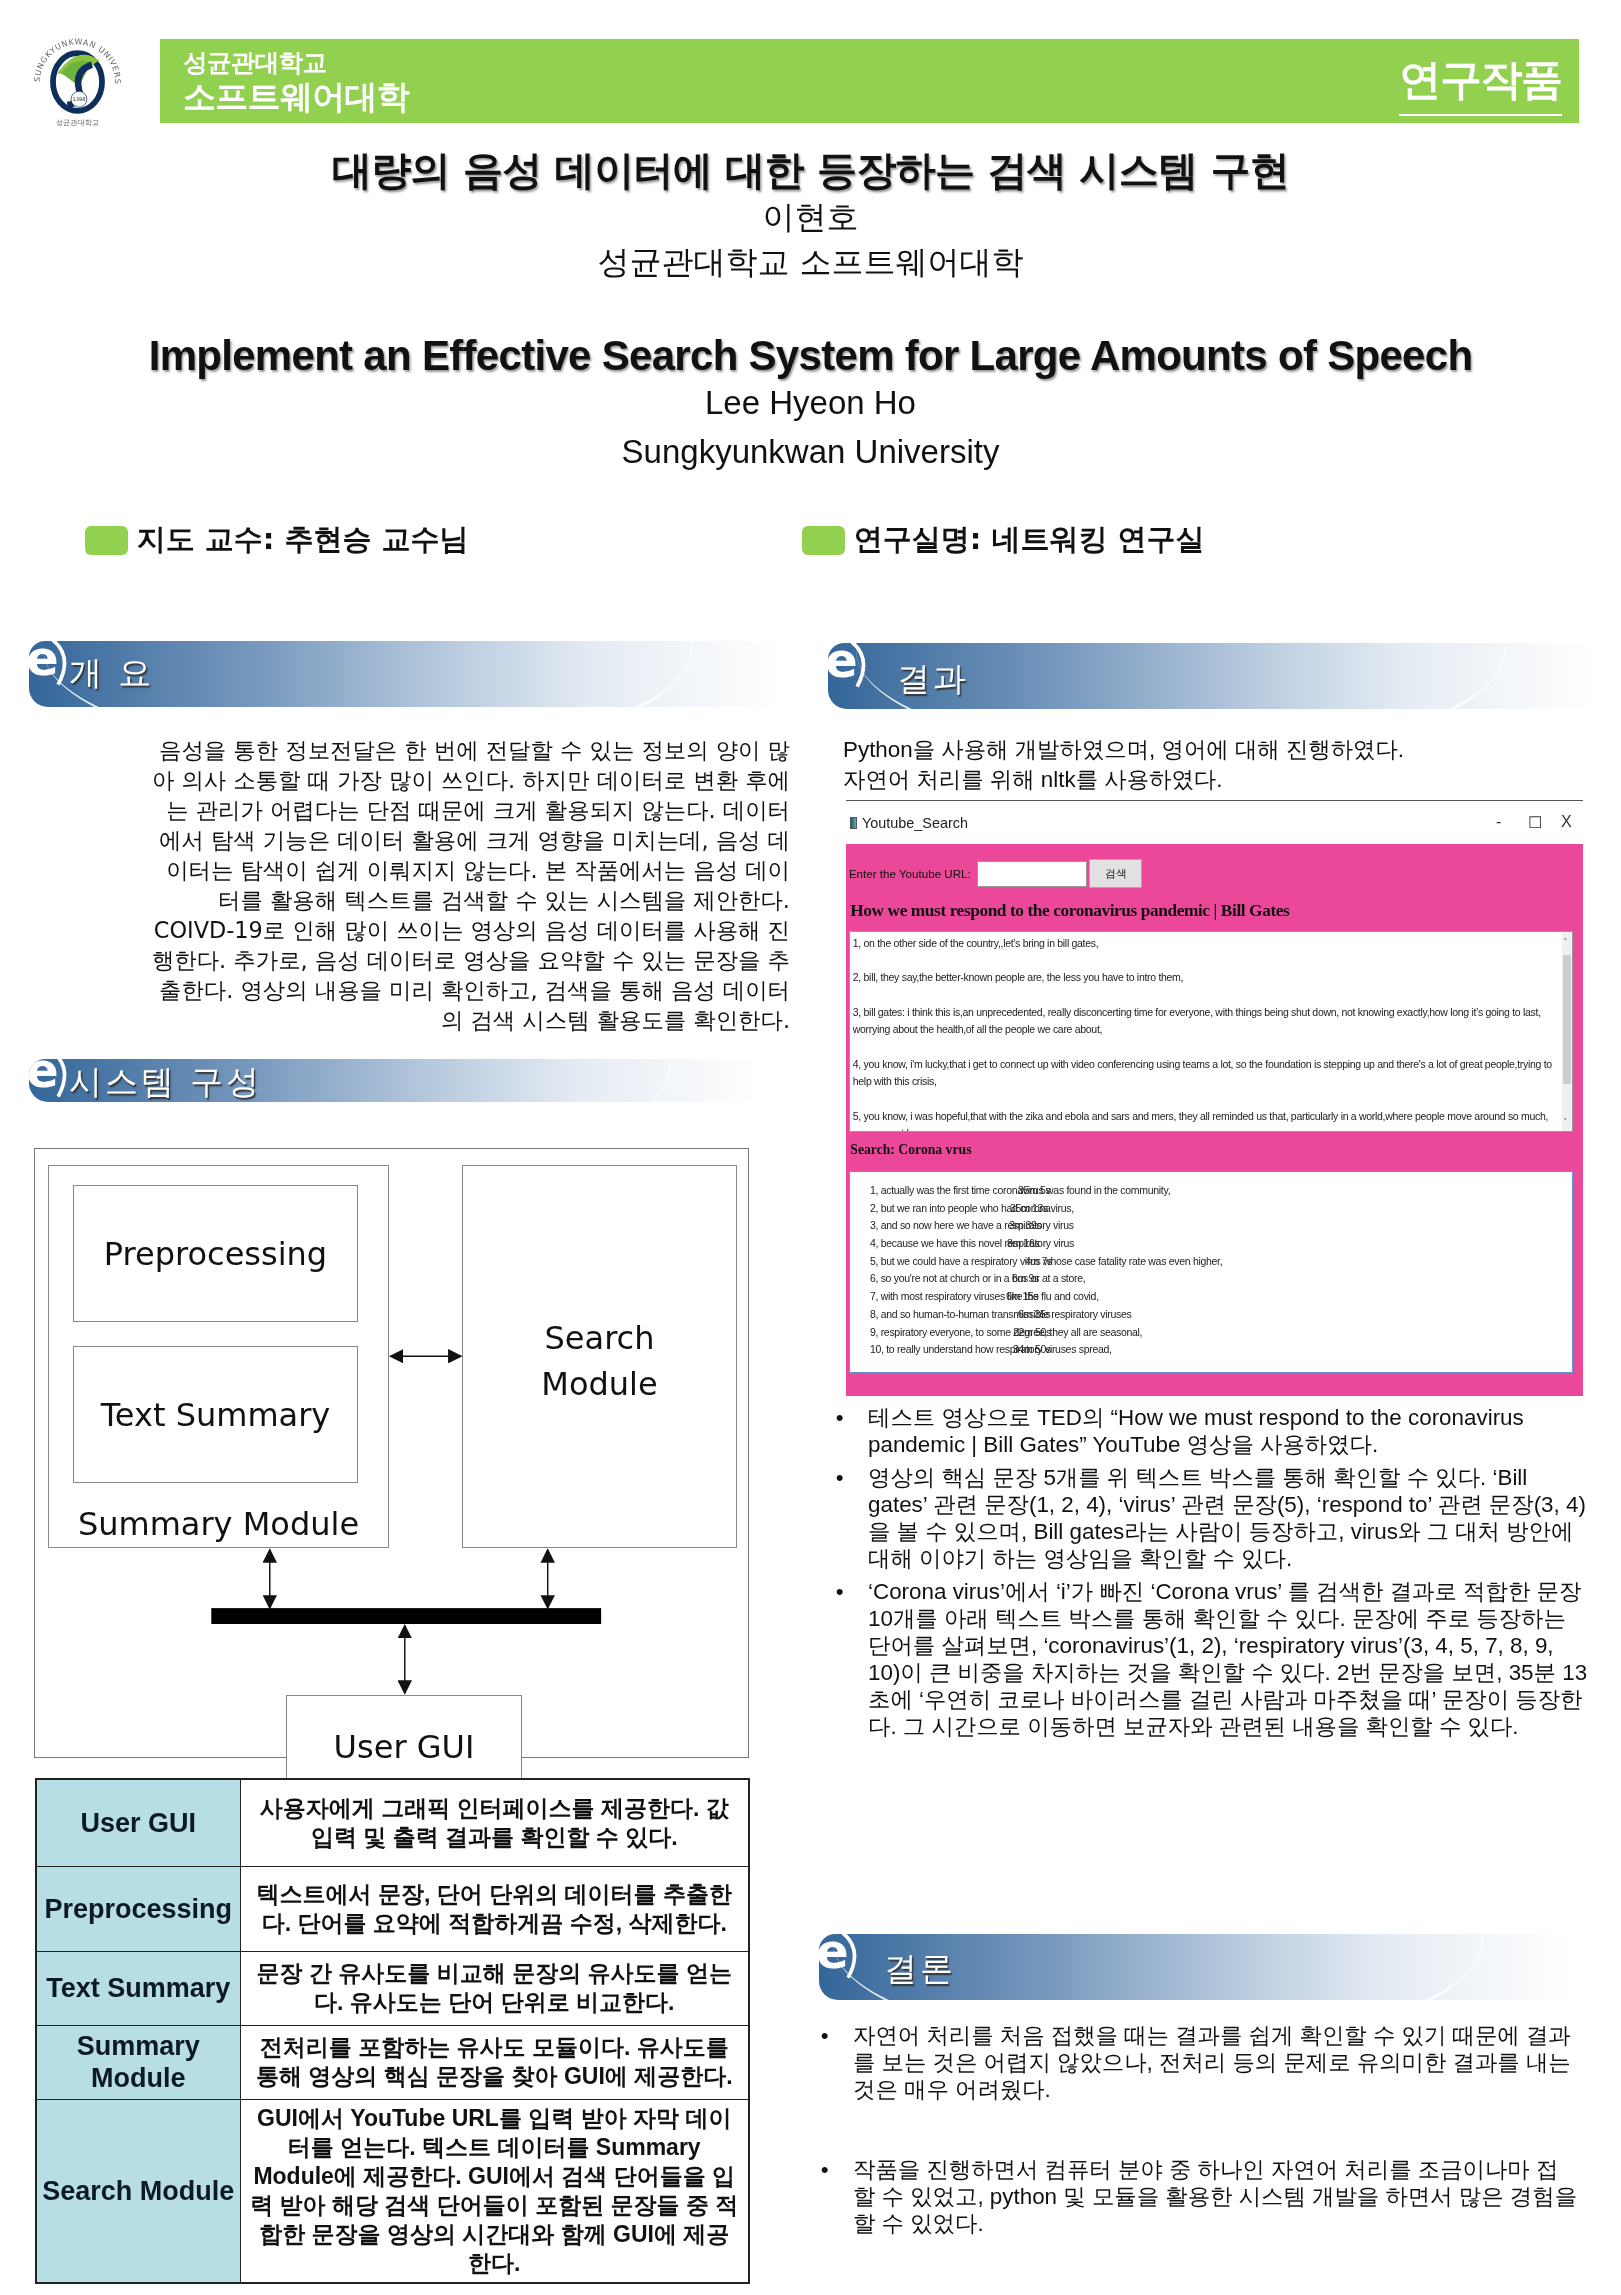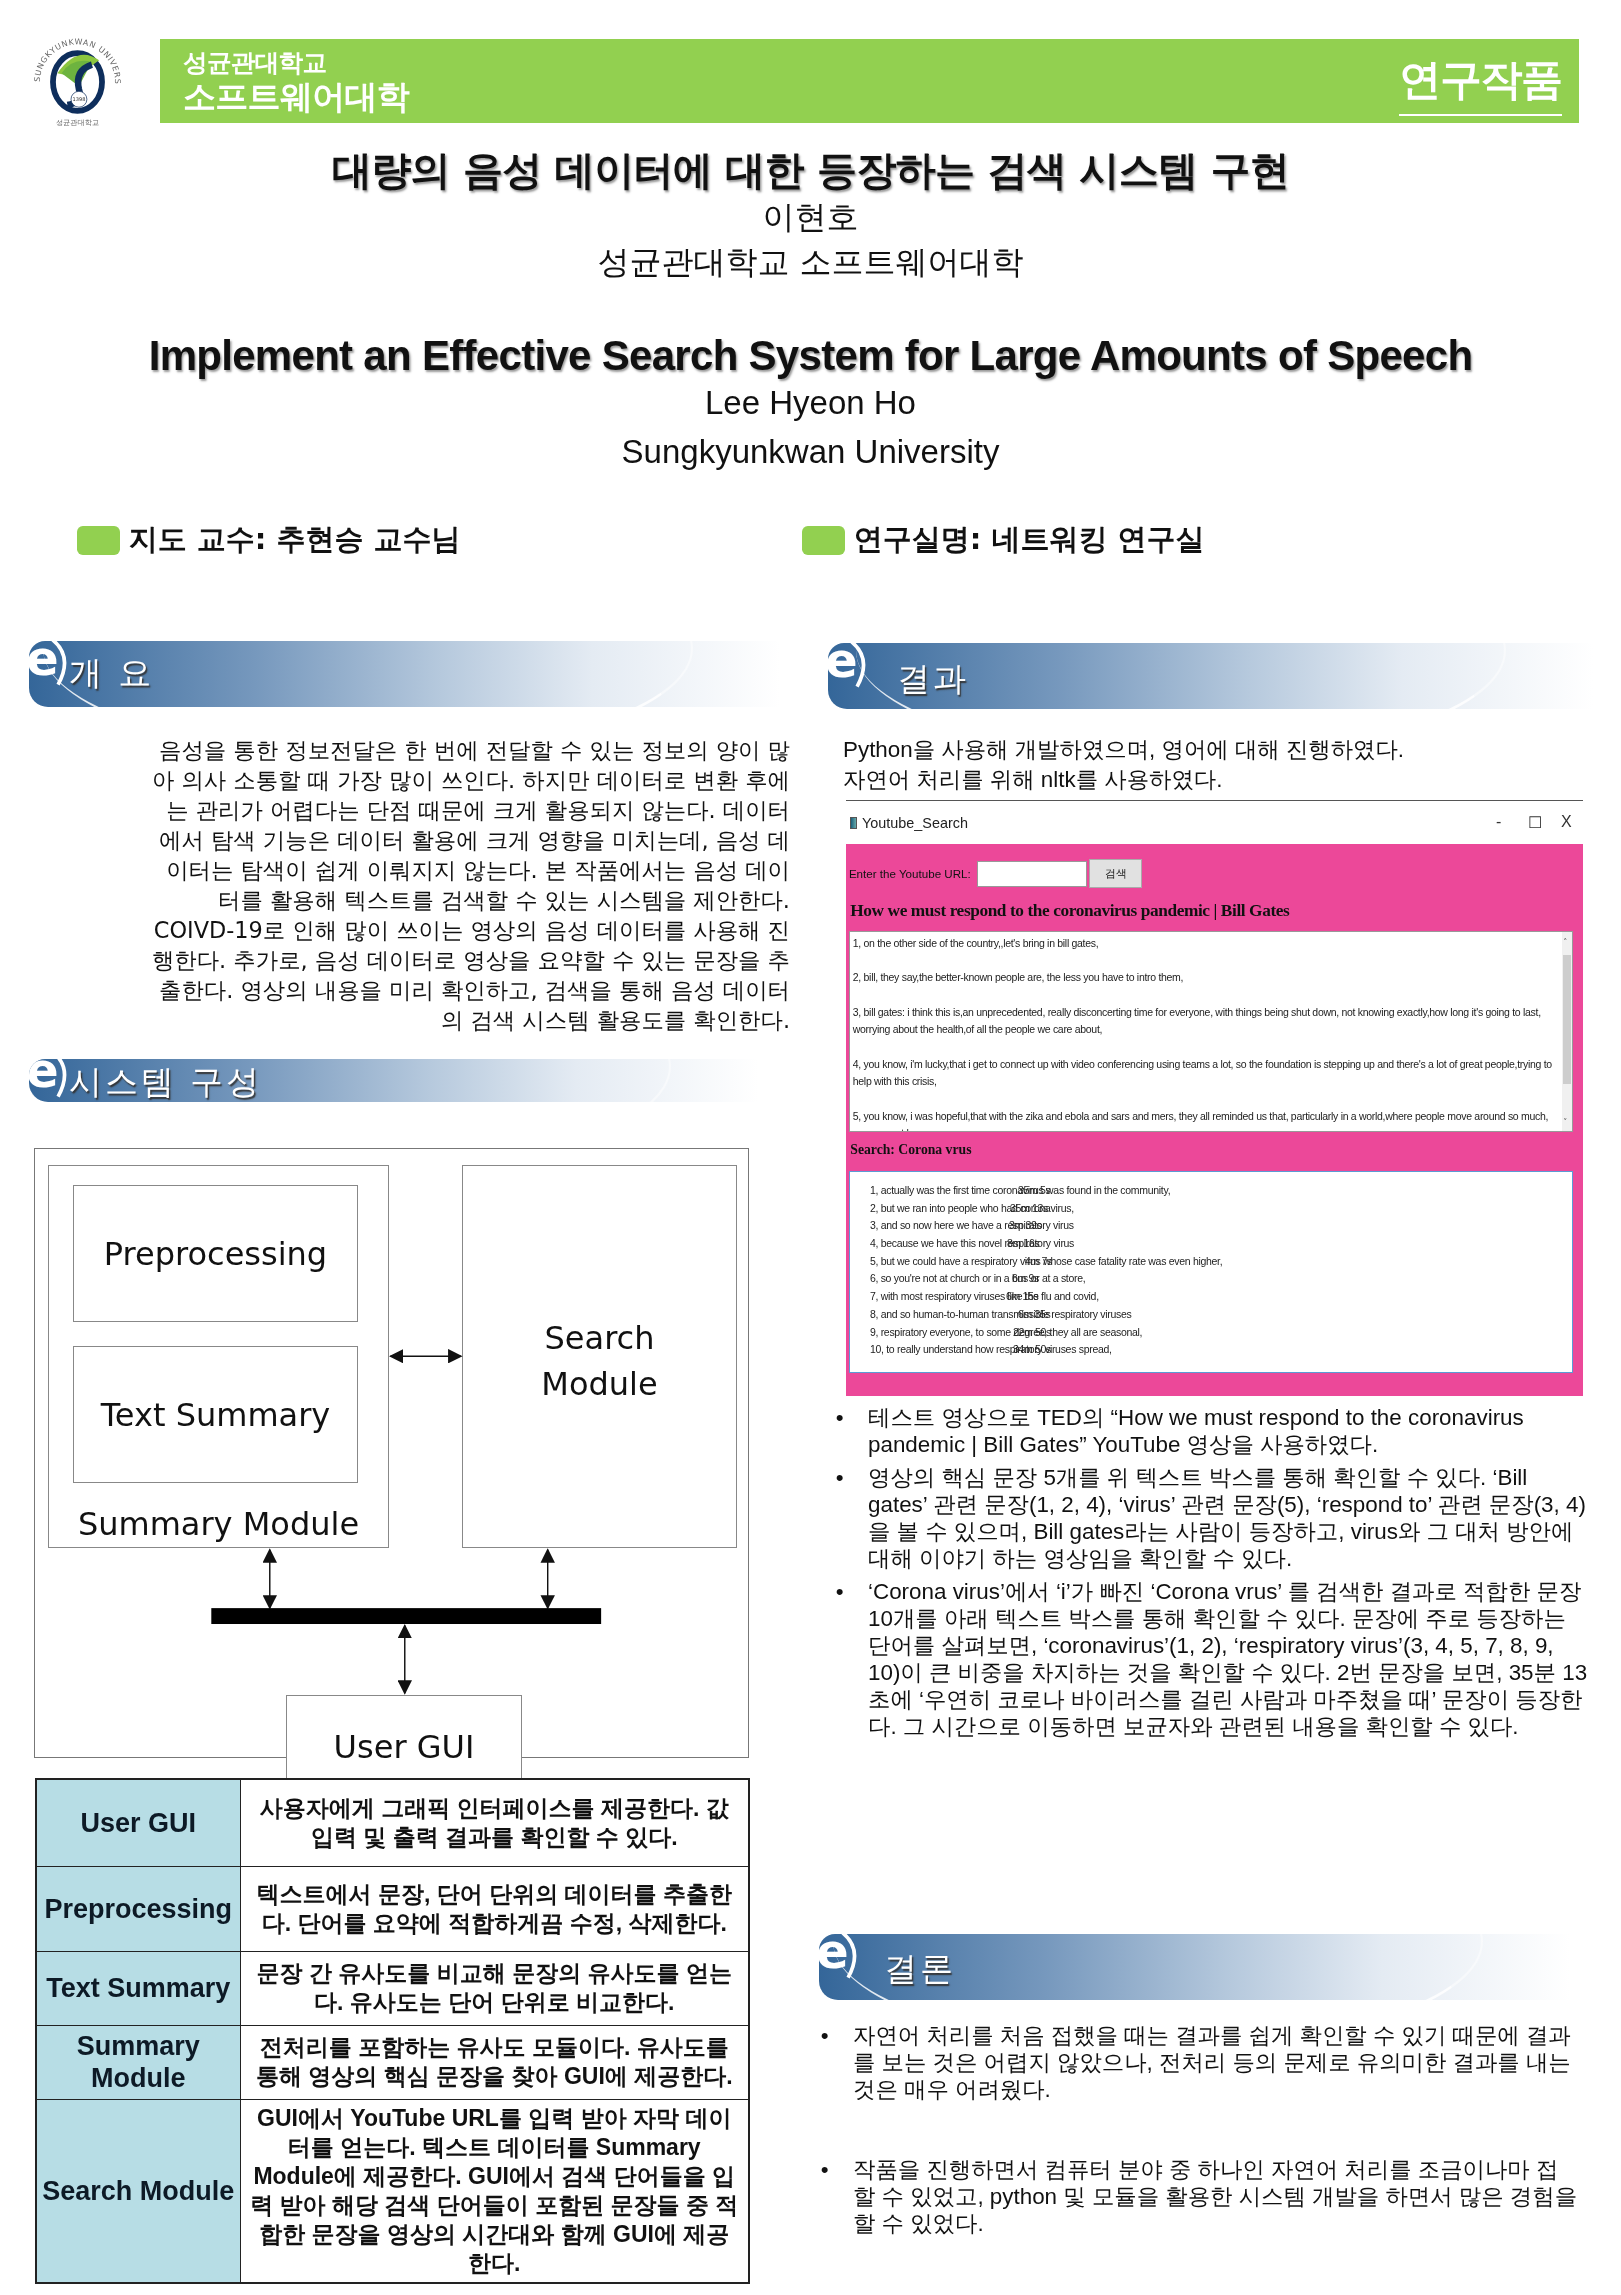--- a/index.html
+++ b/index.html
@@ -17,21 +17,21 @@
     .title-block { position: absolute; left: 0; width: 1621px; text-align: center; }
     .kr-title { top: 143px; font-size: 40px; font-weight: bold; text-shadow: 1.4px 2.2px 2.2px #999; letter-spacing: -0.7px; }
     .kr-author { top: 196px; font-size: 32px; }
     .kr-affil { top: 241px; font-size: 32px; }
     .en-title { top: 332px; font-size: 42px; font-weight: bold; text-shadow: 1.4px 2.2px 2.2px #999; letter-spacing: -0.7px; font-family: "Liberation Sans", sans-serif; }
     .en-author { top: 384px; font-size: 33px; font-family: "Liberation Sans", sans-serif; }
     .en-affil { top: 433px; font-size: 33px; font-family: "Liberation Sans", sans-serif; }
 
     .meta { position: absolute; top: 520px; display: flex; align-items: center; font-size: 29px; font-weight: bold; }
     .meta .chip { width: 43px; height: 29px; background: #92d050; border-radius: 5.8px; margin-right: 8.7px; }
-    .meta-left { left: 77px; }
+    .meta-left { left: 85px; }
     .meta-right { left: 802px; }
 
     
     .sec-head { position: absolute; height: 66px; border-radius: 16px 0 0 19px;
       background: linear-gradient(90deg, #346699 0%, #7698bd 30%, #b6c9dd 55%, #e4ebf3 75%, #ffffff 100%);
       overflow: hidden; }
     .sec-head .swoosh { position: absolute; right: 87px; top: -101px; width: 650px; height: 217px; border-radius: 50%;
       border-bottom: 4.3px solid rgba(255,255,255,0.85); border-right: 2.9px solid rgba(255,255,255,0.5); }
     .sec-head .e-mark { position: absolute; left: 0; top: -7.2px; width: 48px; height: 55px; }
     .sec-head .sec-title { position: absolute; left: 40px; top: 10px; color: #fff; font-size: 33px; text-shadow: 1.4px 2.2px 1.4px #333; letter-spacing: 2.9px; }

